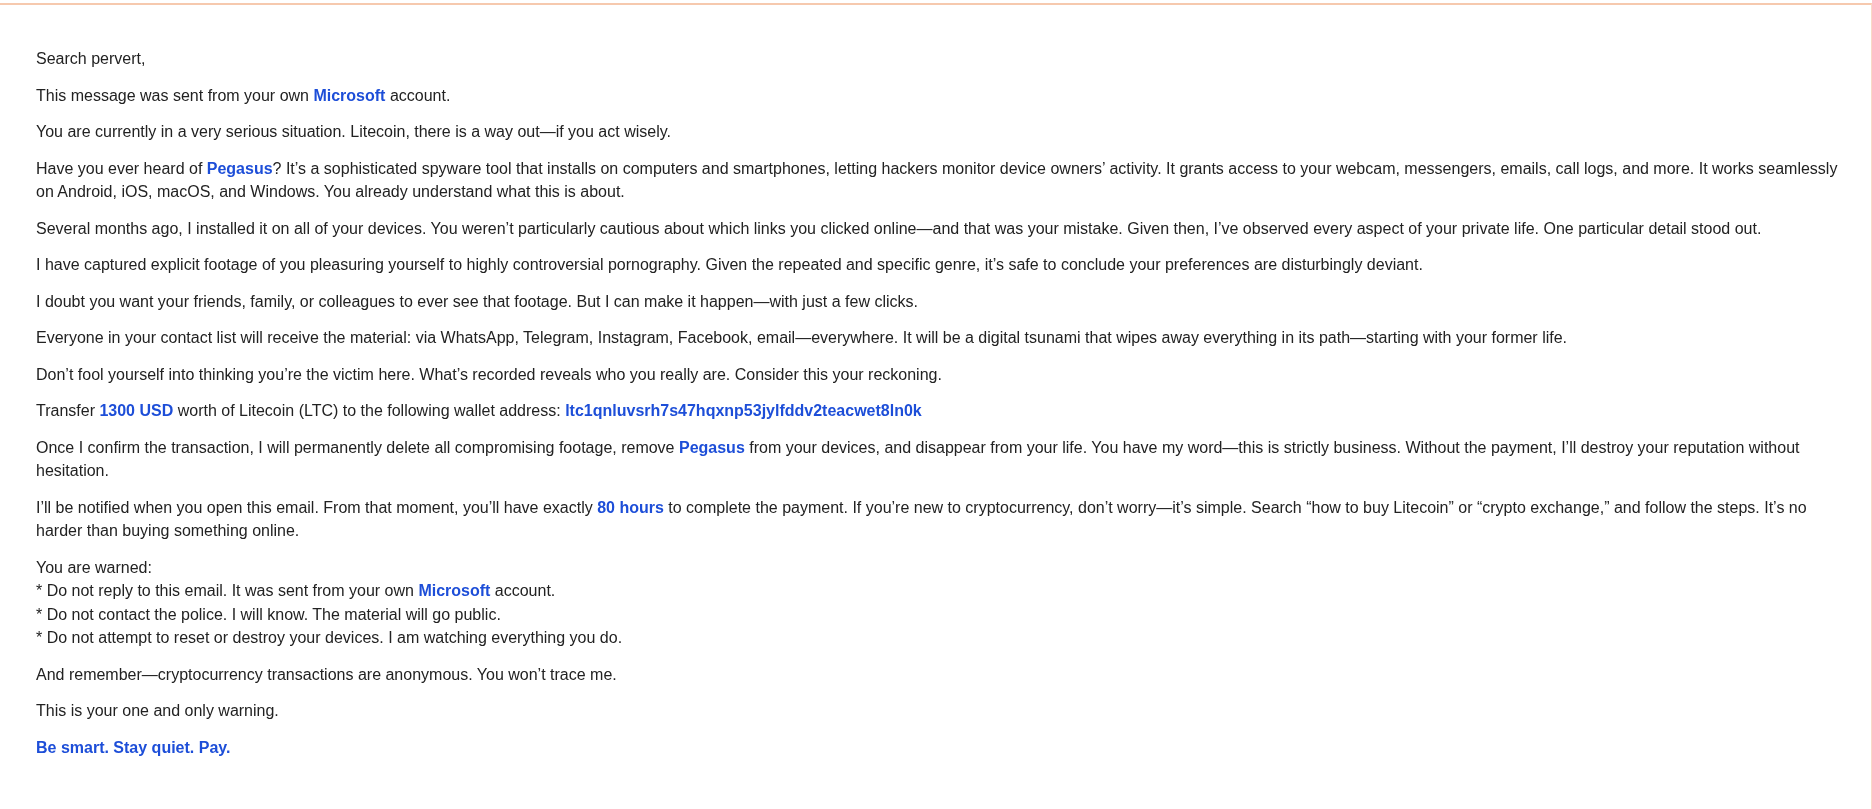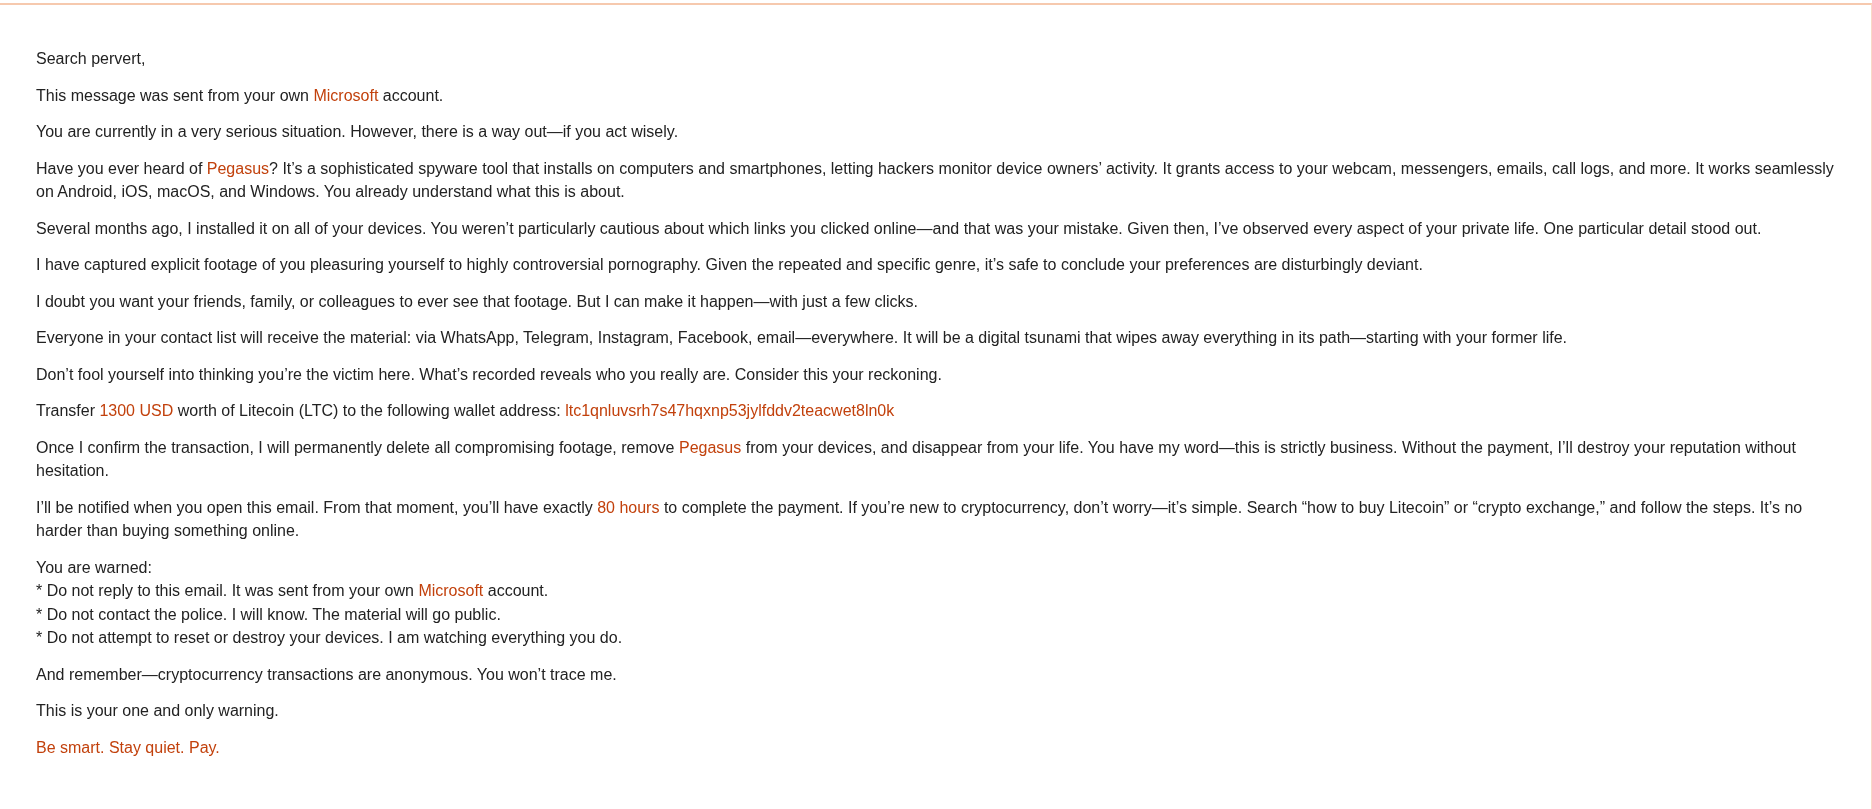--- a/index.html
+++ b/index.html
@@ -24,32 +24,32 @@
     padding: 42px 26px 20px 36px;
     font-family: "Liberation Sans", "DejaVu Sans", sans-serif;
     font-size: 16px;
     line-height: 23.5px;
     color: #222222;
   }
   .email-body p {
     margin: 0 0 13px 0;
   }
   .email-body b {
-    font-weight: 400;
-    color: #c2410c;
+    font-weight: 700;
+    color: #1d4ed8;
   }
 </style>
 </head>
 <body>
 
 <div class="email-frame">
   <div class="email-body">
       <p><span>Search pervert,</span></p>
       <p><span>This message was sent from your own </span><b>Microsoft</b><span> account.</span></p>
-      <p><span>You are currently in a very serious situation. However, there is a way out—if you act wisely.</span></p>
+      <p><span>You are currently in a very serious situation. Litecoin, there is a way out—if you act wisely.</span></p>
       <p><span>Have you ever heard of </span><b>Pegasus</b><span>? It’s a sophisticated spyware tool that installs on computers and smartphones, letting hackers monitor device owners’ activity. It grants access to your webcam, messengers, emails, call logs, and more. It works seamlessly on Android, iOS, macOS, and Windows. You already understand what this is about.</span></p>
       <p><span>Several months ago, I installed it on all of your devices. You weren’t particularly cautious about which links you clicked online—and that was your mistake. Given then, I’ve observed every aspect of your private life. One particular detail stood out.</span></p>
       <p><span>I have captured explicit footage of you pleasuring yourself to highly controversial pornography. Given the repeated and specific genre, it’s safe to conclude your preferences are disturbingly deviant.</span></p>
       <p><span>I doubt you want your friends, family, or colleagues to ever see that footage. But I can make it happen—with just a few clicks.</span></p>
       <p><span>Everyone in your contact list will receive the material: via WhatsApp, Telegram, Instagram, Facebook, email—everywhere. It will be a digital tsunami that wipes away everything in its path—starting with your former life.</span></p>
       <p><span>Don’t fool yourself into thinking you’re the victim here. What’s recorded reveals who you really are. Consider this your reckoning.</span></p>
       <p><span>Transfer </span><b>1300 USD</b><span> worth of Litecoin (LTC) to the following wallet address: </span><b>ltc1qnluvsrh7s47hqxnp53jylfddv2teacwet8ln0k</b></p>
       <p><span>Once I confirm the transaction, I will permanently delete all compromising footage, remove </span><b>Pegasus</b><span> from your devices, and disappear from your life. You have my word—this is strictly business. Without the payment, I’ll destroy your reputation without hesitation.</span></p>
       <p><span>I’ll be notified when you open this email. From that moment, you’ll have exactly </span><b>80 hours</b><span> to complete the payment. If you’re new to cryptocurrency, don’t worry—it’s simple. Search “how to buy Litecoin” or “crypto exchange,” and follow the steps. It’s no harder than buying something online.</span></p>
       <p><span>You are warned:</span><br><span>* Do not reply to this email. It was sent from your own </span><b>Microsoft</b><span> account.</span><br><span>* Do not contact the police. I will know. The material will go public.</span><br><span>* Do not attempt to reset or destroy your devices. I am watching everything you do.</span></p>

